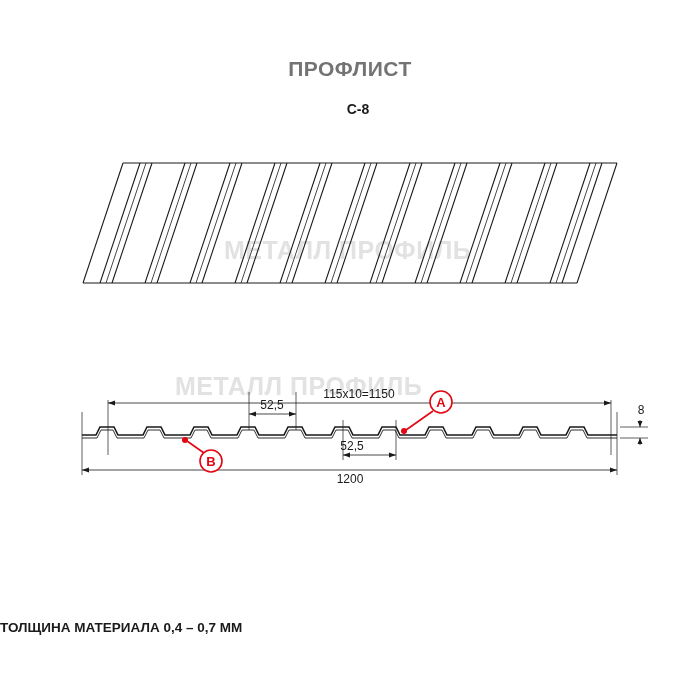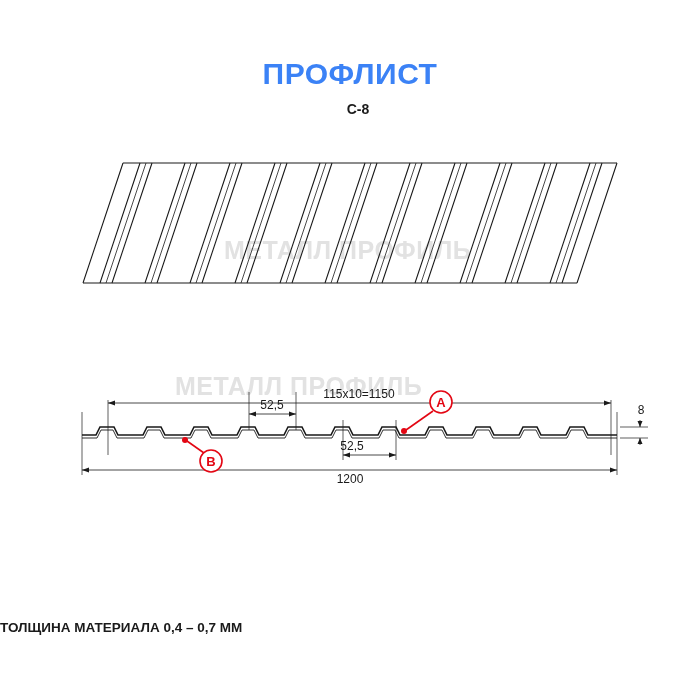--- a/index.html
+++ b/index.html
@@ -19,24 +19,24 @@
     position: relative;
     width: 700px;
     height: 700px;
   }
   .title {
     position: absolute;
     top: 57px;
     left: 0;
     width: 700px;
     text-align: center;
-    font-size: 30px;
+    font-size: 21px;
     font-weight: bold;
     letter-spacing: 0.5px;
-    color: #3b82f6;
+    color: #737373;
   }
   .subtitle {
     position: absolute;
     top: 101px;
     left: 0;
     width: 700px;
     text-align: center;
     font-size: 14px;
     font-weight: bold;
     color: #1a1a1a;

